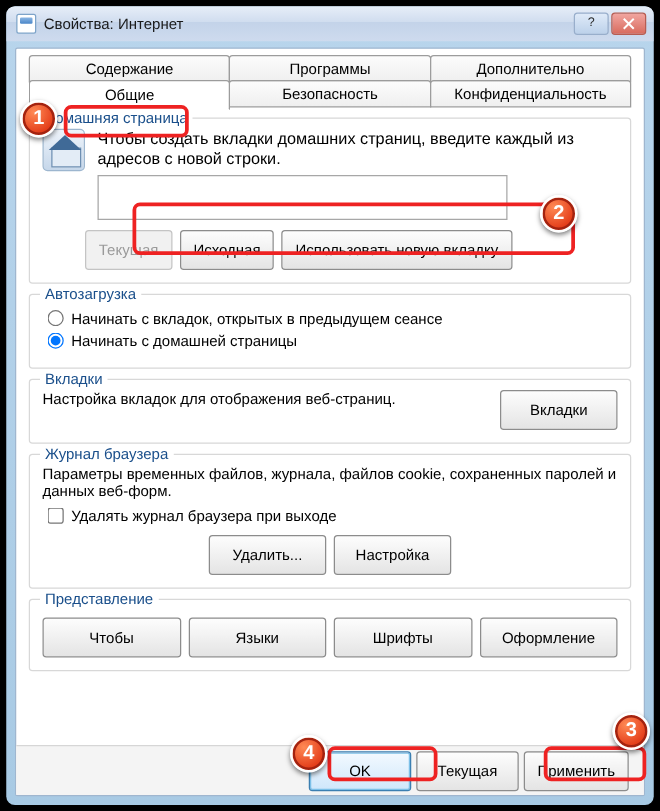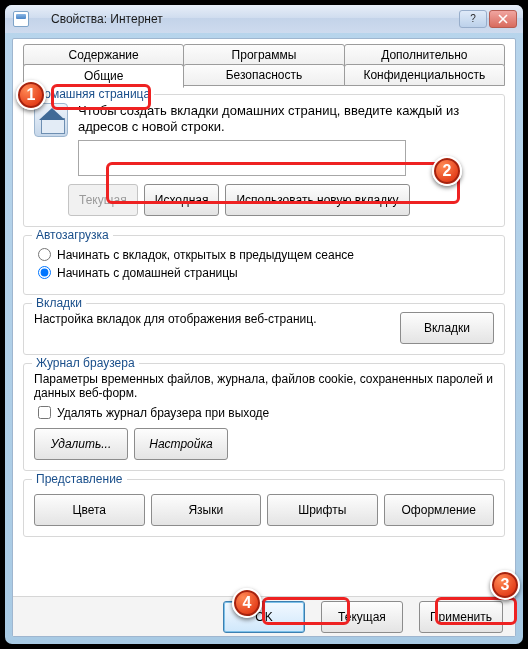--- a/index.html
+++ b/index.html
@@ -32,21 +32,21 @@
     width: 16px; height: 16px;
     background: #fff;
     border: 1px solid #7ea4c9;
     border-radius: 2px;
     position: relative;
   }
   .titlebar .icon16::after{
     content:""; position:absolute; inset:2px 2px auto 2px; height:5px;
     background: linear-gradient(180deg,#8bb6e4,#4a86c8); border-radius:1px;
   }
-  .titlebar .title { color: #1a1a1a; flex: 1; margin-left: 16px; }
+  .titlebar .title { color: #1a1a1a; flex: 1; }
   .winbtns { display: flex; gap: 2px; }
   .winbtn {
     width: 28px; height: 18px;
     border-radius: 3px;
     border: 1px solid #98aecb;
     display:flex; align-items:center; justify-content:center;
     font-size:10px; line-height:1;
   }
   .winbtn.help { background: linear-gradient(180deg,#dfeaf8,#bcd1ea); color:#2a2a2a;}
   .winbtn.close { background: linear-gradient(180deg,#f1a5a0,#d86b5e); border-color:#b75c51; color:#fff; }
@@ -144,21 +144,21 @@
 
   .present-row { display:flex; gap:6px; margin-top:6px;}
   .present-row button{ flex:1; }
 
   .dlg-footer {
     position:absolute;
     left:0; right:0; bottom:0;
     height:40px;
     border-top:1px solid #d6d6d6;
     display:flex; align-items:center; justify-content:flex-end;
-    gap:16px; padding:0 12px;
+    gap:4px; padding:0 12px;
     background:#f4f4f4;
   }
   .dlg-footer button.vbtn{ min-width:82px; }
   .dlg-footer button.default{
     border-color:#3c7fb1;
     background:linear-gradient(180deg,#f3f9ff,#cfe7fb);
     box-shadow:0 0 0 1px #7cc0e8 inset;
   }
 
   .annot {
@@ -240,30 +240,30 @@
       </div>
     </div>
 
     <div class="groupbox">
       <span class="legend">Журнал браузера</span>
       <div style="margin-bottom:6px;">Параметры временных файлов, журнала, файлов cookie, сохраненных паролей и данных веб-форм.</div>
       <label class="check-row">
         <input type="checkbox" style="">
         <span>Удалять журнал браузера при выходе</span>
       </label>
-      <div class="btnrow" style="justify-content:flex-start; padding-left:0;font-style:italic;">
+      <div class="btnrow" style="justify-content:center; padding-left:0;">
         <button class="vbtn wide">Удалить...</button>
         <button class="vbtn wide">Настройка</button>
       </div>
     </div>
 
     <div class="groupbox" style="margin-bottom:46px;">
       <span class="legend">Представление</span>
       <div class="present-row">
-        <button class="vbtn">Цвета</button>
+        <button class="vbtn">Чтобы</button>
         <button class="vbtn">Языки</button>
         <button class="vbtn">Шрифты</button>
         <button class="vbtn">Оформление</button>
       </div>
     </div>
 
     <div class="dlg-footer">
       <button class="vbtn default">OK</button>
       <button class="vbtn">Текущая</button>
       <button class="vbtn">Применить</button>

